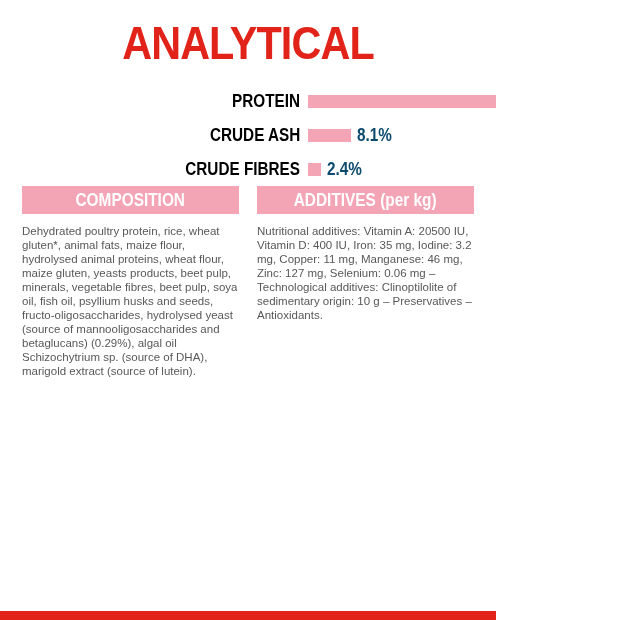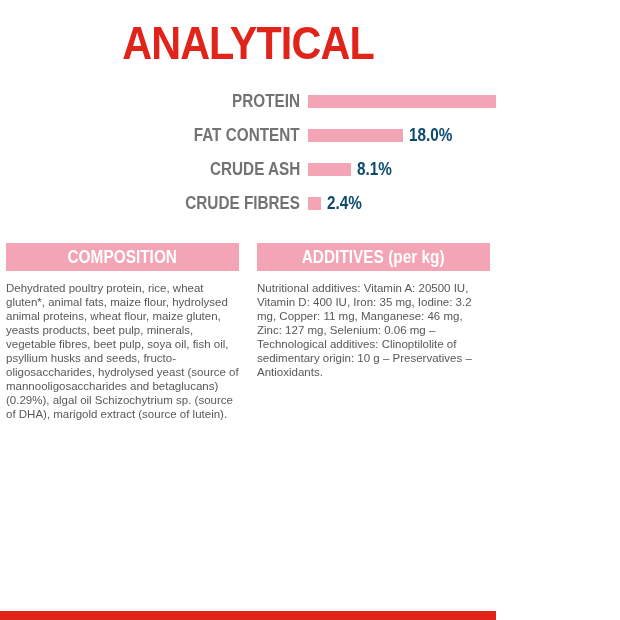--- a/index.html
+++ b/index.html
@@ -12,28 +12,28 @@
   .title-line {
     font-size:47px; font-weight:bold; color:var(--red,#E2231A);
     line-height:47px; letter-spacing:-1px;
   }
   .cond { display:inline-block; transform:scaleX(0.88); transform-origin:center; white-space:nowrap; }
   
   .chart { margin-top:18px; }
   .crow { display:flex; align-items:center; height:34px; }
   .clabel {
     flex:0 0 300px; width:300px; text-align:right;
-    font-weight:bold; font-size:18px; color:#737373;
+    font-weight:bold; font-size:18px; color:#000000;
   }
   .clabel .cond { transform:scaleX(0.85); transform-origin:right center; }
   .cbar { height:13px; background:var(--pink,#F3A4B5); flex:0 0 auto; margin-left:8px; }
   .cval { margin-left:6px; font-weight:bold; font-size:18px; color:#0c4a6e; }
   .cval .cond { transform:scaleX(0.85); transform-origin:left center; }
   
-  .columns { display:flex; gap:18px; padding:0 6px; margin-top:23px; }
+  .columns { display:flex; gap:18px; padding:0 22px; }
   .col { flex:1 1 0; min-width:0; }
   .col-header {
     background:var(--pink,#F3A4B5); height:28px;
     display:flex; align-items:center; justify-content:center;
     color:#ffffff; font-weight:bold; font-size:17.5px;
   }
   .col-body {
     margin-top:10px; font-size:11.5px; line-height:14px; color:#58585b;
   }
   .footnote { font-size:11.5px; line-height:14px; color:#58585b; }
@@ -55,25 +55,20 @@
 
   <div class="title-block">
     <div class="title-line"><span class="cond">ANALYTICAL</span></div>
   </div>
 
   <div class="chart">
     <div class="crow">
       <div class="clabel"><span class="cond">PROTEIN</span></div>
       <div class="cbar" style="width: 189px;"></div>
       <div class="cval"><span class="cond">36.0%</span></div>
-    </div>
-    <div class="crow">
-      <div class="clabel"><span class="cond">FAT CONTENT</span></div>
-      <div class="cbar" style="width: 94.5px;"></div>
-      <div class="cval"><span class="cond">18.0%</span></div>
     </div>
     <div class="crow">
       <div class="clabel"><span class="cond">CRUDE ASH</span></div>
       <div class="cbar" style="width: 42.5px;"></div>
       <div class="cval"><span class="cond">8.1%</span></div>
     </div>
     <div class="crow">
       <div class="clabel"><span class="cond">CRUDE FIBRES</span></div>
       <div class="cbar" style="width: 12.6px;"></div>
       <div class="cval"><span class="cond">2.4%</span></div>

